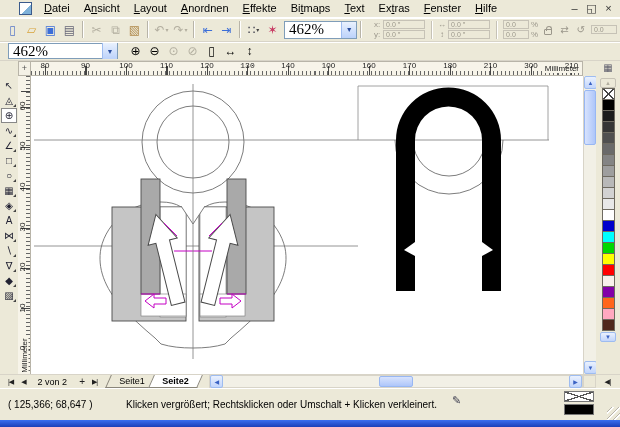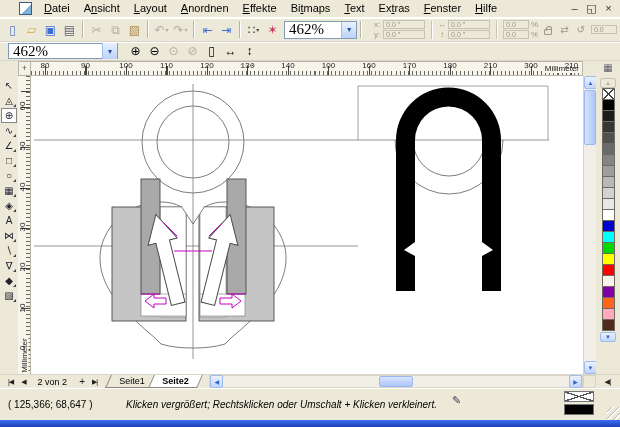--- a/index.html
+++ b/index.html
@@ -94,21 +94,21 @@
   .tab > span { transform:skewX(24deg); font-size:9px; white-space:nowrap; }
   .tab.active { background:#fff; z-index:2; }
   .tab.active > span { font-weight:bold; }
   #hscroll { flex:1; height:13px; display:flex; align-items:center; margin-left:10px; background:#f2f0e6; border:1px solid #d8d4c8; }
   .blankbtn { width:13px; height:13px; background:#ece9d8; border:1px solid #d8d4c8; }
   .palfly { width:24px; text-align:center; font-size:7px; color:#222; }
 
   
   #statusbar { height:32px; display:flex; align-items:center; padding:0 8px; position:relative; box-shadow:inset 0 1px 0 #fff; }
   .coords { width:118px; font-size:10px; }
-  .msg { font-size:10px;font-style:italic; }
+  .msg { font-size:10px; }
   .statpen { position:absolute; left:452px; top:6px; font-size:11px; color:#445; }
   #indicators { position:absolute; right:26px; top:3px; display:flex; flex-direction:column; gap:2px; }
   .ind { width:30px; height:11px; border:1px solid #777; }
   .indx { background:#fff; background-image:linear-gradient(to top right,transparent 46%,#555 46%,#555 54%,transparent 54%),linear-gradient(to bottom right,transparent 46%,#555 46%,#555 54%,transparent 54%); }
   .grip { position:absolute; right:0; bottom:0; width:13px; height:13px; background-image:repeating-linear-gradient(135deg,transparent 0 3px,#b8b4a8 3px 4px,#fff 4px 5px); }
   #bluestrip { height:7px; background:linear-gradient(#3a6ff0,#1c3fb8); }
 </style>
 </head>
 <body>
 

